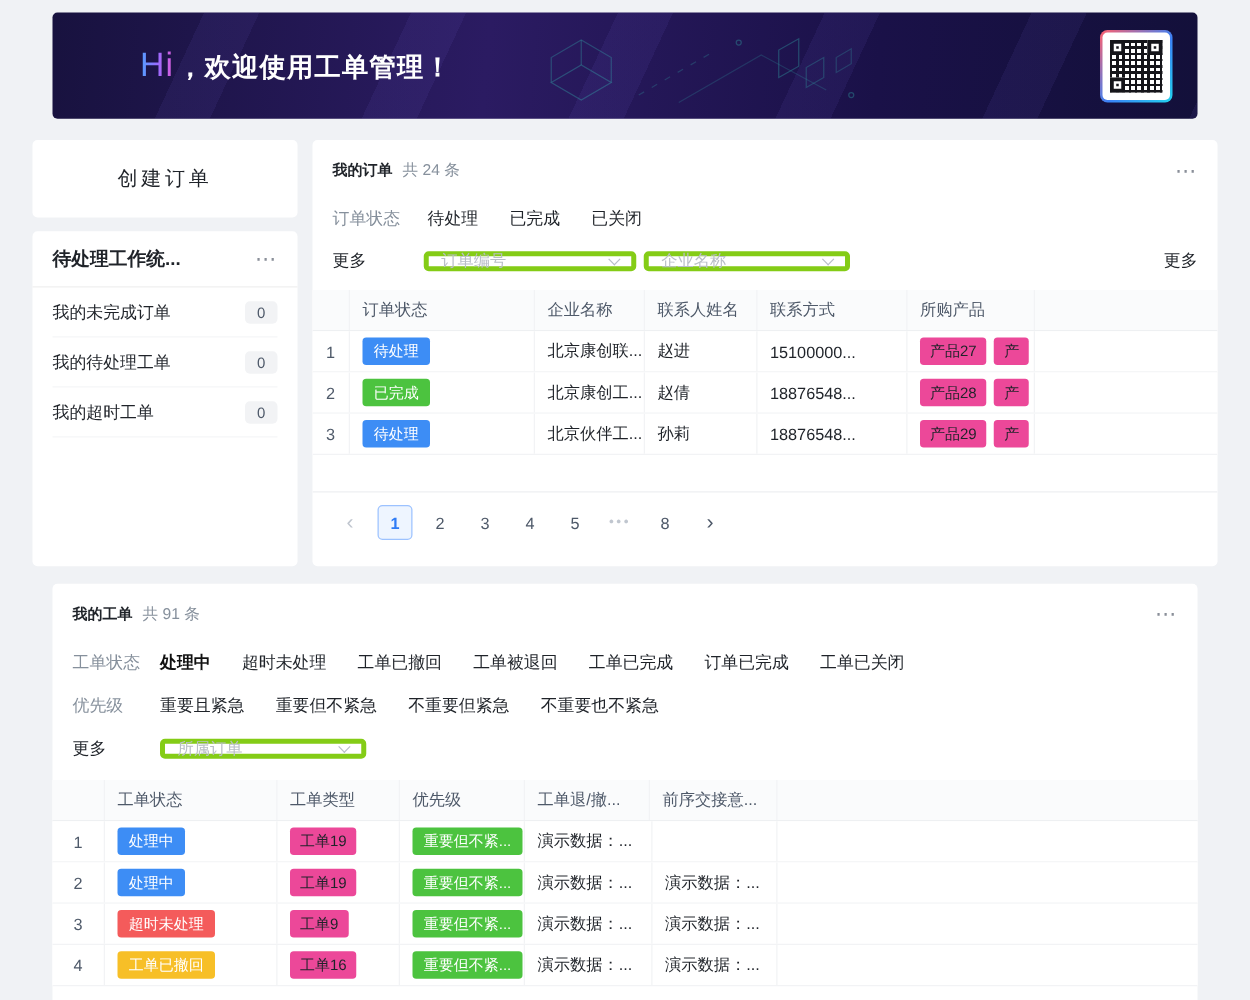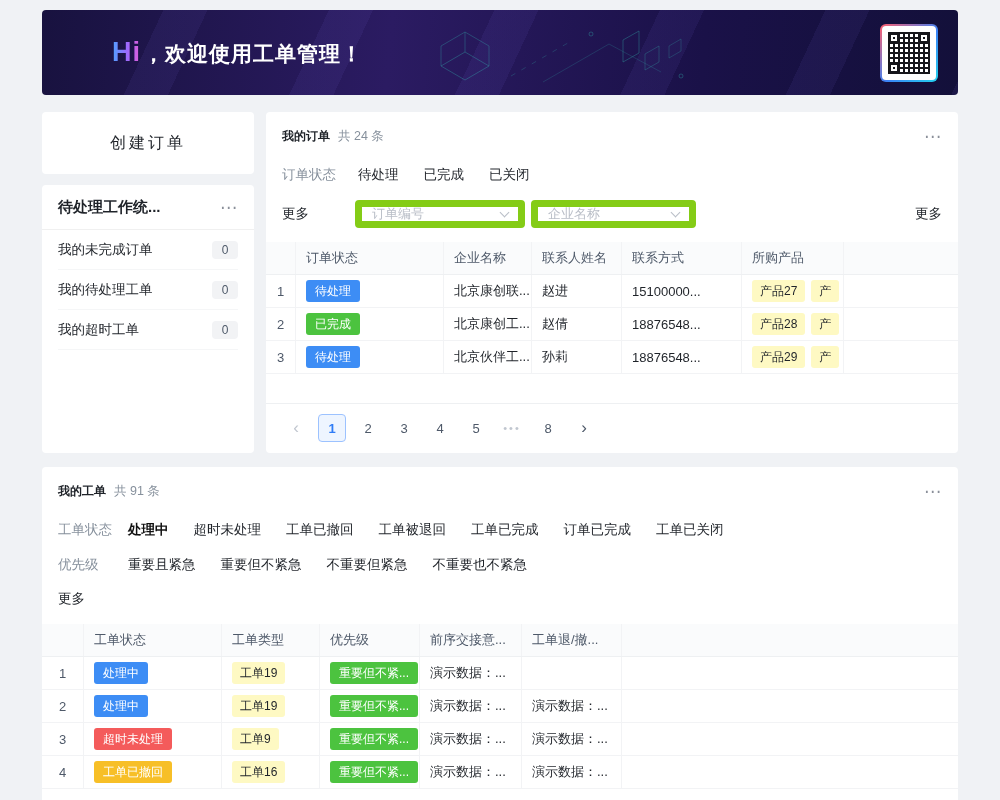--- a/index.html
+++ b/index.html
@@ -8,37 +8,37 @@
   .page{width:1000px;height:800px;overflow:hidden;}
 
   
   .banner{position:relative;margin:10px 42px 0;height:85px;border-radius:4px;overflow:hidden;
     background:linear-gradient(95deg,#18123f 0%,#2b1b62 38%,#1a1148 72%,#13103a 100%);
     display:flex;align-items:center;}
   .banner::after{content:"";position:absolute;inset:0;
     background:repeating-linear-gradient(115deg,rgba(255,255,255,0) 0 110px,rgba(140,120,255,.07) 110px 150px);pointer-events:none;}
   .banner-text{padding-left:70px;position:relative;z-index:2;}
   .banner-title{font-size:21px;font-weight:bold;color:#fff;letter-spacing:1px;}
-  .banner-title .hi{font-size:27px;font-weight:bold;margin-right:2px;
+  .banner-title .hi{font-size:27px;font-weight:normal;margin-right:2px;
     background:linear-gradient(90deg,#4ea2ff,#9a6bff,#e35bd8);-webkit-background-clip:text;background-clip:text;color:transparent;}
   .banner-sub{margin-top:7px;font-size:11.5px;color:#9c96c6;letter-spacing:.5px;}
   .deco{position:absolute;right:235px;top:0;opacity:.55;z-index:1;}
   .banner-right{margin-left:auto;display:flex;align-items:center;gap:14px;padding-right:20px;position:relative;z-index:2;}
   .qr-wrap{width:58px;height:58px;border-radius:6px;padding:2px;background:linear-gradient(135deg,#ff5f6d,#3b82f6 55%,#22d3ee);}
   .qr-inner{width:100%;height:100%;background:#fff;border-radius:4px;display:flex;align-items:center;justify-content:center;position:relative;}
   .qr-pattern{width:42px;height:42px;position:relative;
     background-image:repeating-linear-gradient(0deg,#15151a 0 2px,transparent 2px 5px),
                      repeating-linear-gradient(90deg,#15151a 0 2px,transparent 2px 5px);}
   .qr-finder{position:absolute;width:12px;height:12px;border:3px solid #15151a;background:#fff;}
   .qr-finder::after{content:"";position:absolute;inset:2px;background:#15151a;}
   .qr-f1{top:0;left:0;} .qr-f2{top:0;right:0;} .qr-f3{bottom:0;left:0;}
   .consultant{font-size:11px;color:#c9c5e6;line-height:1.8;white-space:nowrap;}
 
   
-  .content{display:flex;gap:12px;margin:17px 42px 0;}
+  .content{display:flex;gap:12px;margin:17px 26px 0;}
   .left-col{width:212px;flex:none;}
   .card{background:#fff;border-radius:4px;}
 
   .create-card{height:62px;display:flex;align-items:center;justify-content:center;
     font-size:16px;color:#1f2329;letter-spacing:3px;cursor:pointer;}
 
   .stats-card{margin-top:11px;height:268px;}
   .stats-header{display:flex;align-items:center;justify-content:space-between;padding:0 16px;height:45px;border-bottom:1px solid #f0f0f0;}
   .stats-title{font-size:15px;font-weight:bold;color:#1f2329;}
   .more-dots{color:#8a8f99;font-size:17px;line-height:1;cursor:pointer;letter-spacing:1px;}
@@ -56,41 +56,41 @@
 
   .filter-row{display:flex;align-items:center;padding:0 16px;height:19px;font-size:13.5px;white-space:nowrap;}
   .f-label{color:#86909c;margin-right:22px;}
   .f-label.w70{width:70px;margin-right:0;}
   .filter-opt{color:#1f2329;margin-right:25px;cursor:pointer;}
   .filter-opt.active{font-weight:bold;color:#111;}
 
   .selects-row{display:flex;align-items:center;padding:0 16px;}
   .more-label{font-size:13.5px;color:#1f2329;cursor:pointer;}
   .ml-gap{margin-right:46px;}
-  .select{height:28px;border:7px solid #84cc16;border-radius:4px;display:flex;align-items:center;
+  .select{height:16px;border:4px solid #84cc16;border-radius:4px;display:flex;align-items:center;
     padding:0 10px;margin-right:6px;cursor:pointer;background:#fff;}
   .select .ph{color:#b9bec7;font-size:13px;flex:1;}
   .chev{width:7px;height:7px;border-right:1.5px solid #b9bec7;border-bottom:1.5px solid #b9bec7;
     transform:rotate(45deg);margin-top:-4px;flex:none;}
 
   
   .t-row{display:flex;height:33px;align-items:stretch;border-bottom:1px solid #f2f3f5;font-size:13px;color:#1f2329;background:#fff;}
   .t-head{background:#fafbfc;color:#4e5969;border-bottom:1px solid #eef0f2;}
   .t-cell{display:flex;align-items:center;padding:0 10px;border-right:1px solid #f2f3f5;overflow:hidden;white-space:nowrap;gap:6px;}
   .t-cell.idx{justify-content:center;padding:0 4px;color:#4e5969;}
   .t-cell.last{border-right:none;flex:1;}
   .empty-row{height:30px;border-bottom:1px solid #eef0f2;}
 
   .o-c1{width:30px;} .o-c2{width:148px;} .o-c3{width:88px;} .o-c4{width:90px;} .o-c5{width:120px;} .o-c6{width:102px;}
   .w-c1{width:42px;} .w-c2{width:138px;} .w-c3{width:98px;} .w-c4{width:100px;} .w-c5{width:102px;} .w-c6{width:100px;}
 
   .badge{display:inline-block;height:22px;line-height:22px;padding:0 9px;border-radius:3px;font-size:12px;color:#fff;white-space:nowrap;flex:none;}
   .badge-blue{background:#3d8df5;} .badge-green{background:#4cc33f;} .badge-red{background:#f45b5b;} .badge-yellow{background:#f7bf27;}
   .tag{display:inline-block;height:22px;line-height:22px;padding:0 8px;border-radius:3px;font-size:12px;
-    background:#fef9c3;color:#1f2329;white-space:nowrap;flex:none;}
+    background:#ec4899;color:#1f2329;white-space:nowrap;flex:none;}
 
   
   .pagination{display:flex;align-items:center;padding:0 16px;margin-top:10px;}
   .pg{min-width:28px;height:28px;border-radius:4px;display:flex;align-items:center;justify-content:center;
     font-size:13px;color:#4e5969;margin-right:8px;cursor:pointer;background:transparent;}
   .pg.active{color:#2f7cf6;border:1px solid #9cc2ff;background:#eef5ff;font-weight:bold;}
   .pg.arrow{color:#c0c6cf;font-size:17px;}
   .pg.next{color:#4e5969;}
   .pg.dots{color:#c0c6cf;font-size:11px;letter-spacing:2px;cursor:default;}
 
@@ -283,30 +283,34 @@
     <div class="filter-row mt16">
       <span class="f-label w70">优先级</span>
       <span class="filter-opt">重要且紧急</span>
       <span class="filter-opt">重要但不紧急</span>
       <span class="filter-opt">不重要但紧急</span>
       <span class="filter-opt">不重要也不紧急</span>
     </div>
 
     <div class="selects-row mt16">
       <span class="more-label" style="width:70px">更多</span>
+      <div class="select" style="width:165px">
+        <span class="ph">所属订单</span>
+        <span class="chev"></span>
+      </div>
     </div>
 
     <div class="mt16">
       <div class="t-row t-head">
         <div class="t-cell idx w-c1"></div>
         <div class="t-cell w-c2">工单状态</div>
         <div class="t-cell w-c3">工单类型</div>
         <div class="t-cell w-c4">优先级</div>
+        <div class="t-cell w-c6">工单退/撤...</div>
         <div class="t-cell w-c5">前序交接意...</div>
-        <div class="t-cell w-c6">工单退/撤...</div>
         <div class="t-cell last"></div>
       </div>
 
       <div class="t-row">
         <div class="t-cell idx w-c1">1</div>
         <div class="t-cell w-c2">
             <span class="badge badge-blue">处理中</span>
           </div>
         <div class="t-cell w-c3">
             <span class="tag">工单19</span>

